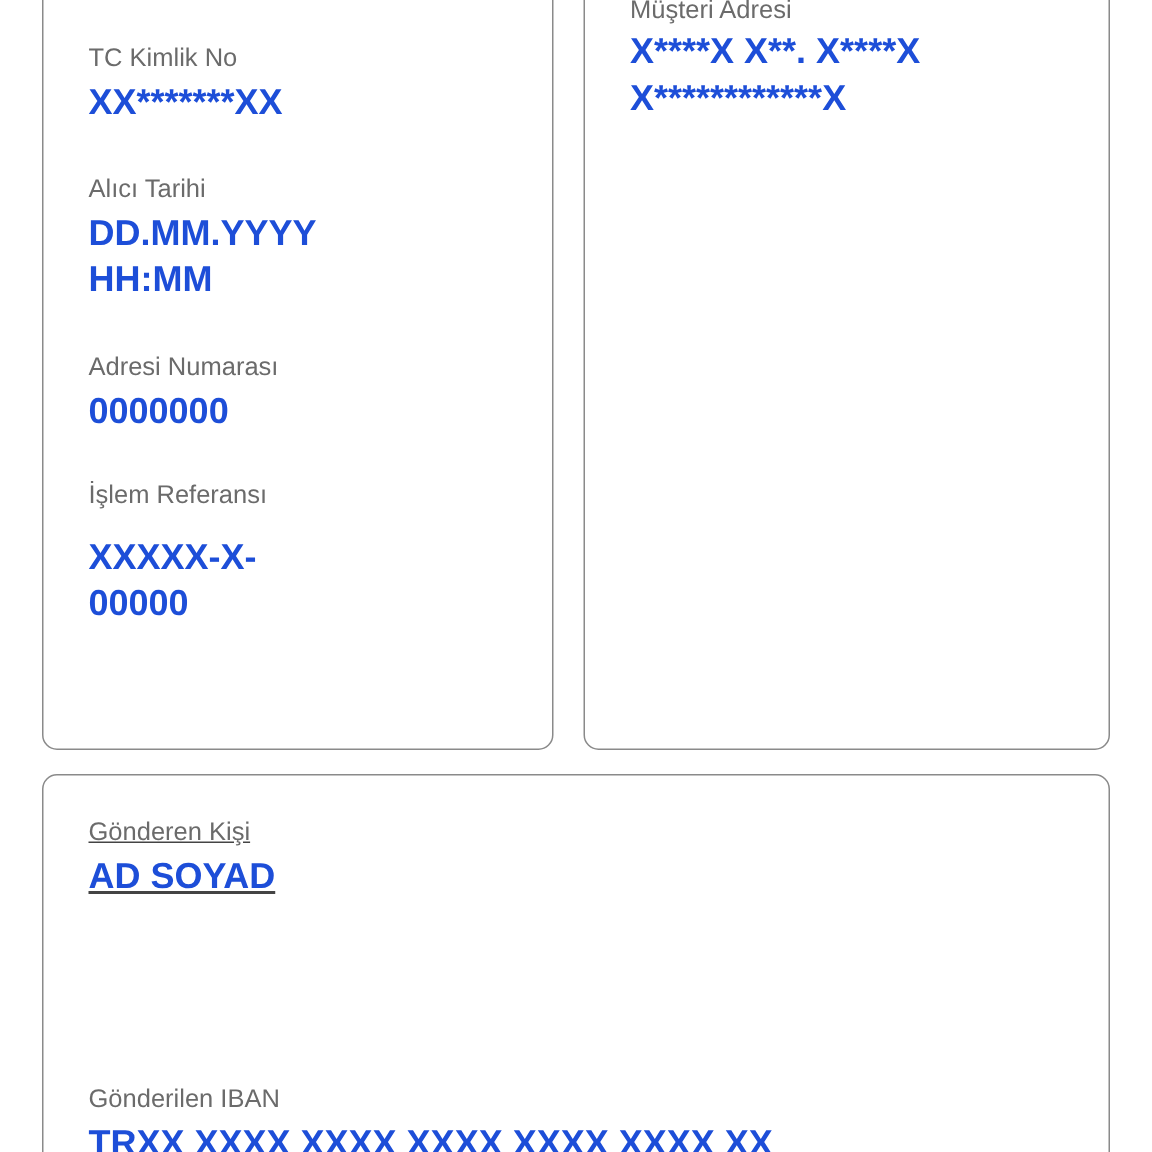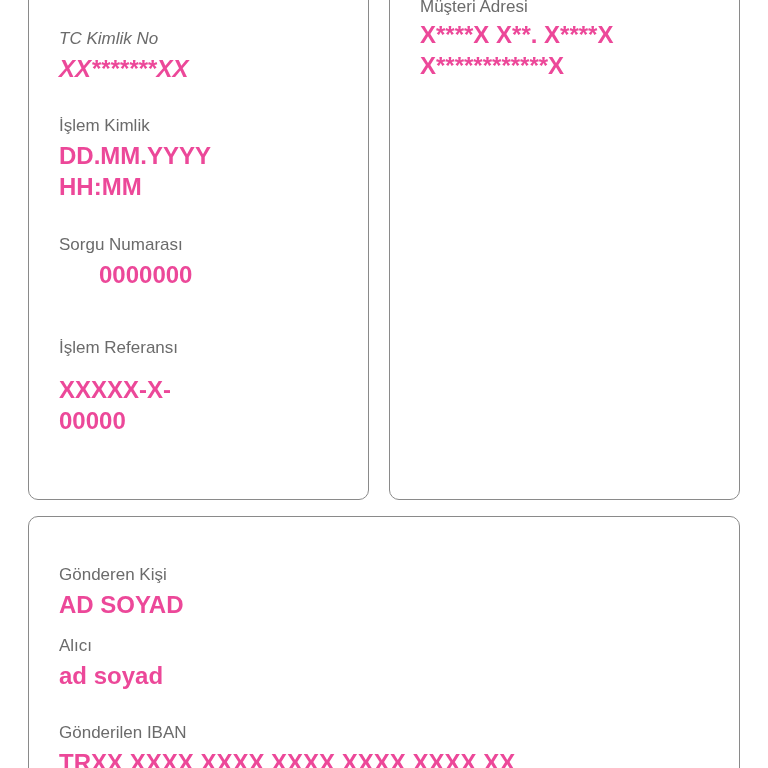--- a/index.html
+++ b/index.html
@@ -26,68 +26,64 @@
     .field { position: absolute; left: 30px; }
     .label {
       font-size: 17px;
       color: #6b6b6b;
       line-height: 20px;
       white-space: nowrap;
     }
     .value {
       font-size: 24px;
       font-weight: bold;
-      color: #ec4899;
+      color: #1d4ed8;
       line-height: 31px;
       white-space: pre-line;
     }
   </style>
 </head>
 <body>
 
 <div class="card" id="card-left">
-  <div class="field" style="top:48px;font-style:italic;">
+  <div class="field" style="top:48px;">
     <div class="label">TC Kimlik No</div>
     <div class="value" style="margin-top:4px;">XX*******XX</div>
   </div>
 
   <div class="field" style="top:135px;">
-    <div class="label">İşlem Kimlik</div>
+    <div class="label">Alıcı Tarihi</div>
     <div class="value" style="margin-top:4px;">DD.MM.YYYY</div>
     <div class="value">HH:MM</div>
   </div>
 
   <div class="field" style="top:254px;">
-    <div class="label">Sorgu Numarası</div>
-    <div class="value" style="margin-top:4px;margin-left:40px;">0000000</div>
+    <div class="label">Adresi Numarası</div>
+    <div class="value" style="margin-top:4px;">0000000</div>
   </div>
 
-  <div class="field" style="top:357px;">
+  <div class="field" style="top:339px;">
     <div class="label">İşlem Referansı</div>
     <div class="value" style="margin-top:16px;">XXXXX-X-</div>
     <div class="value">00000</div>
   </div>
 </div>
 
 <div class="card" id="card-right">
   <div class="field" style="top:16px;">
     <div class="label">Müşteri Adresi</div>
     <div class="value" style="margin-top:2px;">X****X X**. X****X</div>
     <div class="value">X************X</div>
   </div>
 </div>
 
 <div class="card" id="card-bottom">
-  <div class="field" style="top:48px;">
+  <div class="field" style="top:28px;text-decoration:underline;">
     <div class="label">Gönderen Kişi</div>
     <div class="value" style="margin-top:4px;">AD SOYAD</div>
   </div>
 
-  <div class="field" style="top:119px;">
-    <div class="label">Alıcı</div>
-    <div class="value" style="margin-top:4px;">ad soyad</div>
-  </div>
 
   <div class="field" style="top:206px;">
     <div class="label">Gönderilen IBAN</div>
     <div class="value" style="margin-top:4px;">TRXX XXXX XXXX XXXX XXXX XXXX XX</div>
   </div>
 </div>
 
 </body></html>

